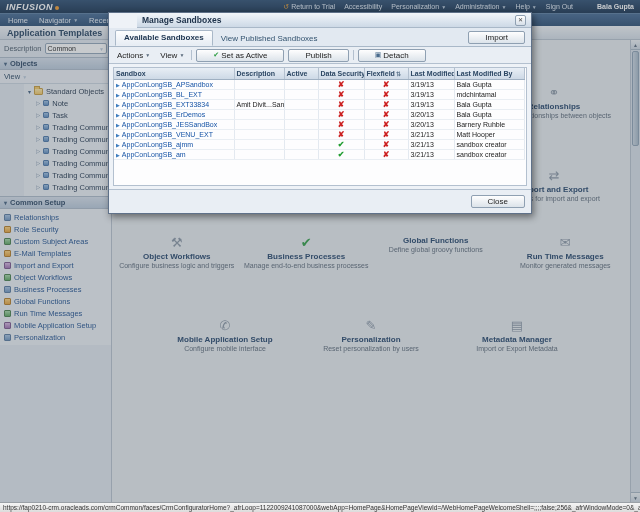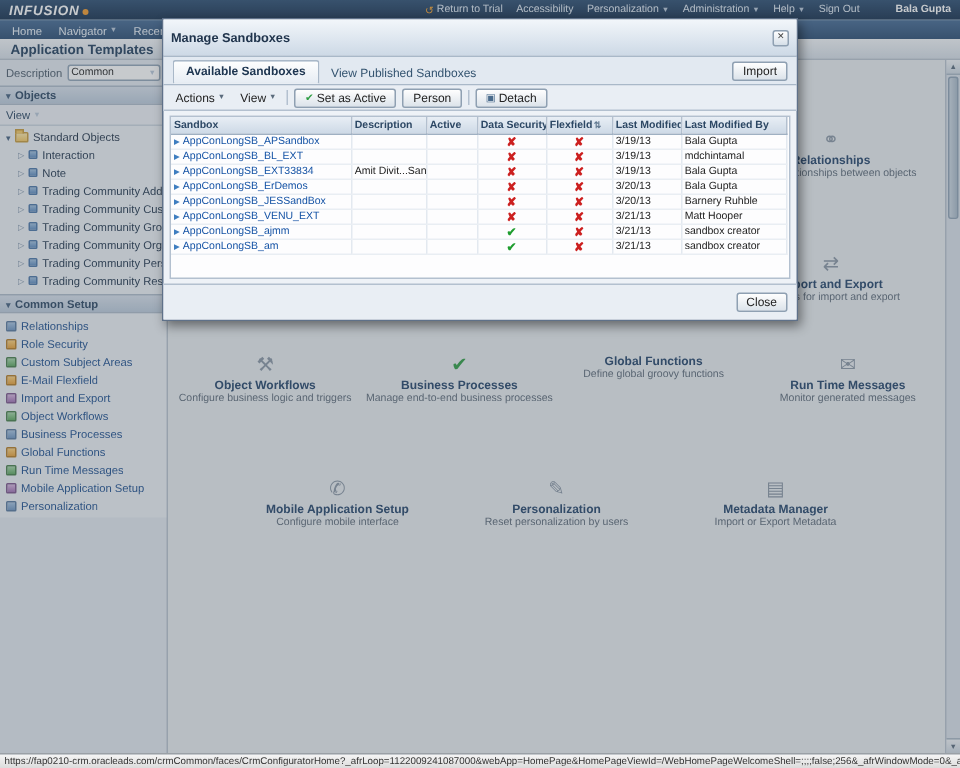--- a/index.html
+++ b/index.html
@@ -23,21 +23,21 @@
   .page-title{font-size:9px;font-weight:bold;color:#23405f;}
 
   
   .sidebar{position:absolute;top:40px;left:0;width:112px;bottom:10px;background:#e3e9f0;border-right:1px solid #b9c3cf;font-size:7.5px;overflow:hidden;z-index:2;}
   .app-row{display:flex;align-items:center;gap:3px;padding:3px 4px;}
   .app-label{color:#4a5a6a;flex:0 0 auto;}
   .app-select{flex:1;background:#fff;border:1px solid #93a5b8;border-radius:2px;padding:0 2px;display:flex;justify-content:space-between;align-items:center;font-size:7px;height:11px;color:#222;cursor:pointer;overflow:hidden;}
   .panel-header{height:13px;background:linear-gradient(#d8e1ec,#bccbdc);border-top:1px solid #aebccb;border-bottom:1px solid #aebccb;display:flex;align-items:center;gap:3px;padding:0 4px;font-weight:bold;color:#2c4764;cursor:pointer;}
   .ph-caret{font-size:6px;color:#44617f;}
   .mini-toolbar{display:flex;align-items:center;gap:2px;padding:2px 4px;border-bottom:1px solid #ccd6e0;background:#edf1f6;color:#2c4764;cursor:pointer;}
-  .tree{padding:2px 0 3px;background:#eef2f7;}
+  .tree{padding:2px 0 3px;background:#eef2f7;margin-left:24px;}
   .tree-root{display:flex;align-items:center;gap:3px;padding:1px 2px 1px 4px;color:#1f3146;cursor:pointer;white-space:nowrap;}
   .tree-caret{font-size:6px;color:#44617f;}
   .folder{width:9px;height:7px;background:linear-gradient(#ffe9a8,#f5c964);border:1px solid #c89b3c;border-radius:1px;position:relative;flex:0 0 auto;}
   .folder::before{content:"";position:absolute;top:-3px;left:-1px;width:4px;height:2px;background:#f5c964;border:1px solid #c89b3c;border-bottom:none;}
   .tree-item{display:flex;align-items:center;gap:3px;padding:1.5px 2px 1.5px 12px;color:#22374e;white-space:nowrap;overflow:hidden;cursor:pointer;}
   .tri{font-size:5.5px;color:#7f94a9;flex:0 0 auto;}
   .obj-ic{width:6px;height:6px;background:linear-gradient(#9fc0e0,#5e8cc0);border:1px solid #4a76a8;border-radius:1px;flex:0 0 auto;}
   .tree-label{overflow:hidden;}
   .setup-list{background:#eef2f7;padding:2px 0;}
   .setup-item{display:flex;align-items:center;gap:3px;padding:1.5px 4px;cursor:pointer;white-space:nowrap;overflow:hidden;}
@@ -63,27 +63,27 @@
 
   
   .vscroll{position:absolute;right:0;top:40px;bottom:10px;width:10px;background:#dbe2ea;border-left:1px solid #b9c3cf;display:flex;flex-direction:column;z-index:2;}
   .vs-btn{height:10px;font-size:5px;color:#5a6b7c;text-align:center;line-height:10px;background:linear-gradient(#f2f5f8,#cfd9e3);border-bottom:1px solid #aab8c6;cursor:pointer;}
   .vs-down{margin-top:auto;border-top:1px solid #aab8c6;border-bottom:none;}
   .vs-thumb{height:95px;margin:1px;background:linear-gradient(90deg,#cdd8e3,#a9bac9);border:1px solid #8fa3b6;border-radius:2px;cursor:grab;}
 
   
   .overlay{position:absolute;left:0;right:0;top:0;bottom:10px;background:rgba(80,90,100,.32);z-index:50;}
   .dialog{position:absolute;left:108px;top:12px;width:424px;height:202px;z-index:60;background:#eef2f7;border:1px solid #5f7189;box-shadow:2px 3px 7px rgba(0,0,0,.45);display:flex;flex-direction:column;}
-  .dlg-title{height:25px;background:linear-gradient(#f2f6fa,#cdd9e6);border-bottom:1px solid #a9b8c8;display:flex;align-items:center;padding:0 5px;flex:0 0 auto;}
+  .dlg-title{height:15px;background:linear-gradient(#f2f6fa,#cdd9e6);border-bottom:1px solid #a9b8c8;display:flex;align-items:center;padding:0 5px;flex:0 0 auto;margin-left:28px;}
   .dlg-title-text{font-size:8.5px;font-weight:bold;color:#20344c;}
   .dlg-close{margin-left:auto;width:11px;height:11px;border:1px solid #8fa0b2;background:linear-gradient(#fff,#d6dfe8);font-size:6px;line-height:9px;text-align:center;color:#444;cursor:pointer;border-radius:2px;}
   .dlg-tabs{height:19px;display:flex;align-items:flex-end;padding:0 6px;background:#e2e9f1;border-bottom:1px solid #a9b8c8;flex:0 0 auto;}
   .tab{font-size:8px;padding:2px 8px 3px;color:#33536f;cursor:pointer;white-space:nowrap;}
   .tab.active{font-weight:bold;background:linear-gradient(#fdfefe,#e7edf4);border:1px solid #a9b8c8;border-bottom-color:#e9eef4;border-radius:2px 2px 0 0;color:#1d3550;}
-  .btn{display:inline-flex;align-items:center;gap:2px;font-size:8px;font-family:inherit;color:#222;background:linear-gradient(#fefefe,#dce3ea);border:1px solid #8fa0b2;border-radius:2px;padding:1px 6px;height:13px;cursor:pointer;white-space:nowrap;}
+  .btn{display:inline-flex;align-items:center;gap:2px;font-size:8px;font-family:inherit;color:#222;background:linear-gradient(#fefefe,#dce3ea);border:1px solid #8fa0b2;border-radius:2px;padding:1px 16px;height:13px;cursor:pointer;white-space:nowrap;}
   .btn-import{margin-left:auto;margin-bottom:2px;}
   .dlg-toolbar{height:17px;display:flex;align-items:center;gap:4px;padding:0 5px;background:#e9eef4;border-bottom:1px solid #b3c0cf;flex:0 0 auto;}
   .menu-btn{display:flex;align-items:center;gap:2px;font-size:8px;color:#222;padding:1px 3px;cursor:pointer;}
   .menu-btn .caret{color:#5a6b7c;}
   .tb-sep{width:1px;height:10px;background:#b3c0cf;}
   .btn-ic{font-size:7px;color:#4a6b8c;}
   .btn-ic.green{color:#2f9e44;}
   .tbl-wrap{flex:1;margin:3px 4px 0;background:#fdfdfe;border:1px solid #b3c0cf;overflow:hidden;}
   table{border-collapse:collapse;table-layout:fixed;width:410px;}
   th{height:11px;background:linear-gradient(#e8eef5,#cdd9e6);border-right:1px solid #b3c0cf;border-bottom:1px solid #9fb0c2;font-size:7px;font-weight:bold;color:#2c4764;text-align:left;padding:0 2px;white-space:nowrap;overflow:hidden;}
@@ -191,32 +191,32 @@
       <span class="caret" data-name="caret-down-icon">▼</span>
     </div>
     <div class="tree" data-name="objects-tree">
       <div class="tree-root" data-name="tree-node-standard-objects">
         <span class="tree-caret" data-name="tree-expanded-icon">▾</span>
         <span class="folder" data-name="folder-icon"></span>
         <span data-name="tree-root-label">Standard Objects</span>
       </div>
       <div class="tree-children" data-name="tree-children">
 
-          <div class="tree-item" data-name="tree-node">
-            <span class="tri" data-name="tree-collapsed-icon">▷</span>
-            <span class="obj-ic" data-name="object-icon"></span>
-            <span class="tree-label" data-name="tree-node-label">Interaction</span>
-          </div>
 
           <div class="tree-item" data-name="tree-node">
             <span class="tri" data-name="tree-collapsed-icon">▷</span>
             <span class="obj-ic" data-name="object-icon"></span>
             <span class="tree-label" data-name="tree-node-label">Note</span>
           </div>
 
+          <div class="tree-item" data-name="tree-node">
+            <span class="tri" data-name="tree-collapsed-icon">▷</span>
+            <span class="obj-ic" data-name="object-icon"></span>
+            <span class="tree-label" data-name="tree-node-label">Task</span>
+          </div>
 
           <div class="tree-item" data-name="tree-node">
             <span class="tri" data-name="tree-collapsed-icon">▷</span>
             <span class="obj-ic" data-name="object-icon"></span>
             <span class="tree-label" data-name="tree-node-label">Trading Community Address</span>
           </div>
 
           <div class="tree-item" data-name="tree-node">
             <span class="tri" data-name="tree-collapsed-icon">▷</span>
             <span class="obj-ic" data-name="object-icon"></span>
@@ -266,21 +266,21 @@
         <span class="setup-label" data-name="sidebar-setup-item-label">Role Security</span>
       </div>
 
       <div class="setup-item" data-name="sidebar-setup-item">
         <span class="setup-ic" data-name="custom-subject-areas-icon"></span>
         <span class="setup-label" data-name="sidebar-setup-item-label">Custom Subject Areas</span>
       </div>
 
       <div class="setup-item" data-name="sidebar-setup-item">
         <span class="setup-ic" data-name="email-templates-icon"></span>
-        <span class="setup-label" data-name="sidebar-setup-item-label">E-Mail Flexfield</span>
+        <span class="setup-label" data-name="sidebar-setup-item-label">E-Mail Templates</span>
       </div>
 
       <div class="setup-item" data-name="sidebar-setup-item">
         <span class="setup-ic" data-name="import-export-icon"></span>
         <span class="setup-label" data-name="sidebar-setup-item-label">Import and Export</span>
       </div>
 
       <div class="setup-item" data-name="sidebar-setup-item">
         <span class="setup-ic" data-name="object-workflows-icon"></span>
         <span class="setup-label" data-name="sidebar-setup-item-label">Object Workflows</span>
@@ -404,21 +404,21 @@
     </span>
     <span class="menu-btn" data-name="view-menu">
       <span data-name="view-menu-label">View</span>
       <span class="caret" data-name="caret-down-icon">▼</span>
     </span>
     <span class="tb-sep" data-name="toolbar-separator"></span>
     <button class="btn" data-name="set-as-active-button">
       <span class="btn-ic green" data-name="set-active-icon">✔</span>
       <span data-name="set-as-active-label">Set as Active</span>
     </button>
-    <button class="btn" data-name="publish-button">Person</button>
+    <button class="btn" data-name="publish-button">Publish</button>
     <span class="tb-sep" data-name="toolbar-separator"></span>
     <button class="btn" data-name="detach-button">
       <span class="btn-ic" data-name="detach-icon">▣</span>
       <span data-name="detach-label">Detach</span>
     </button>
   </div>
 
   <div class="tbl-wrap" data-name="sandboxes-table-container">
     <table data-name="sandboxes-table">
       <colgroup>

